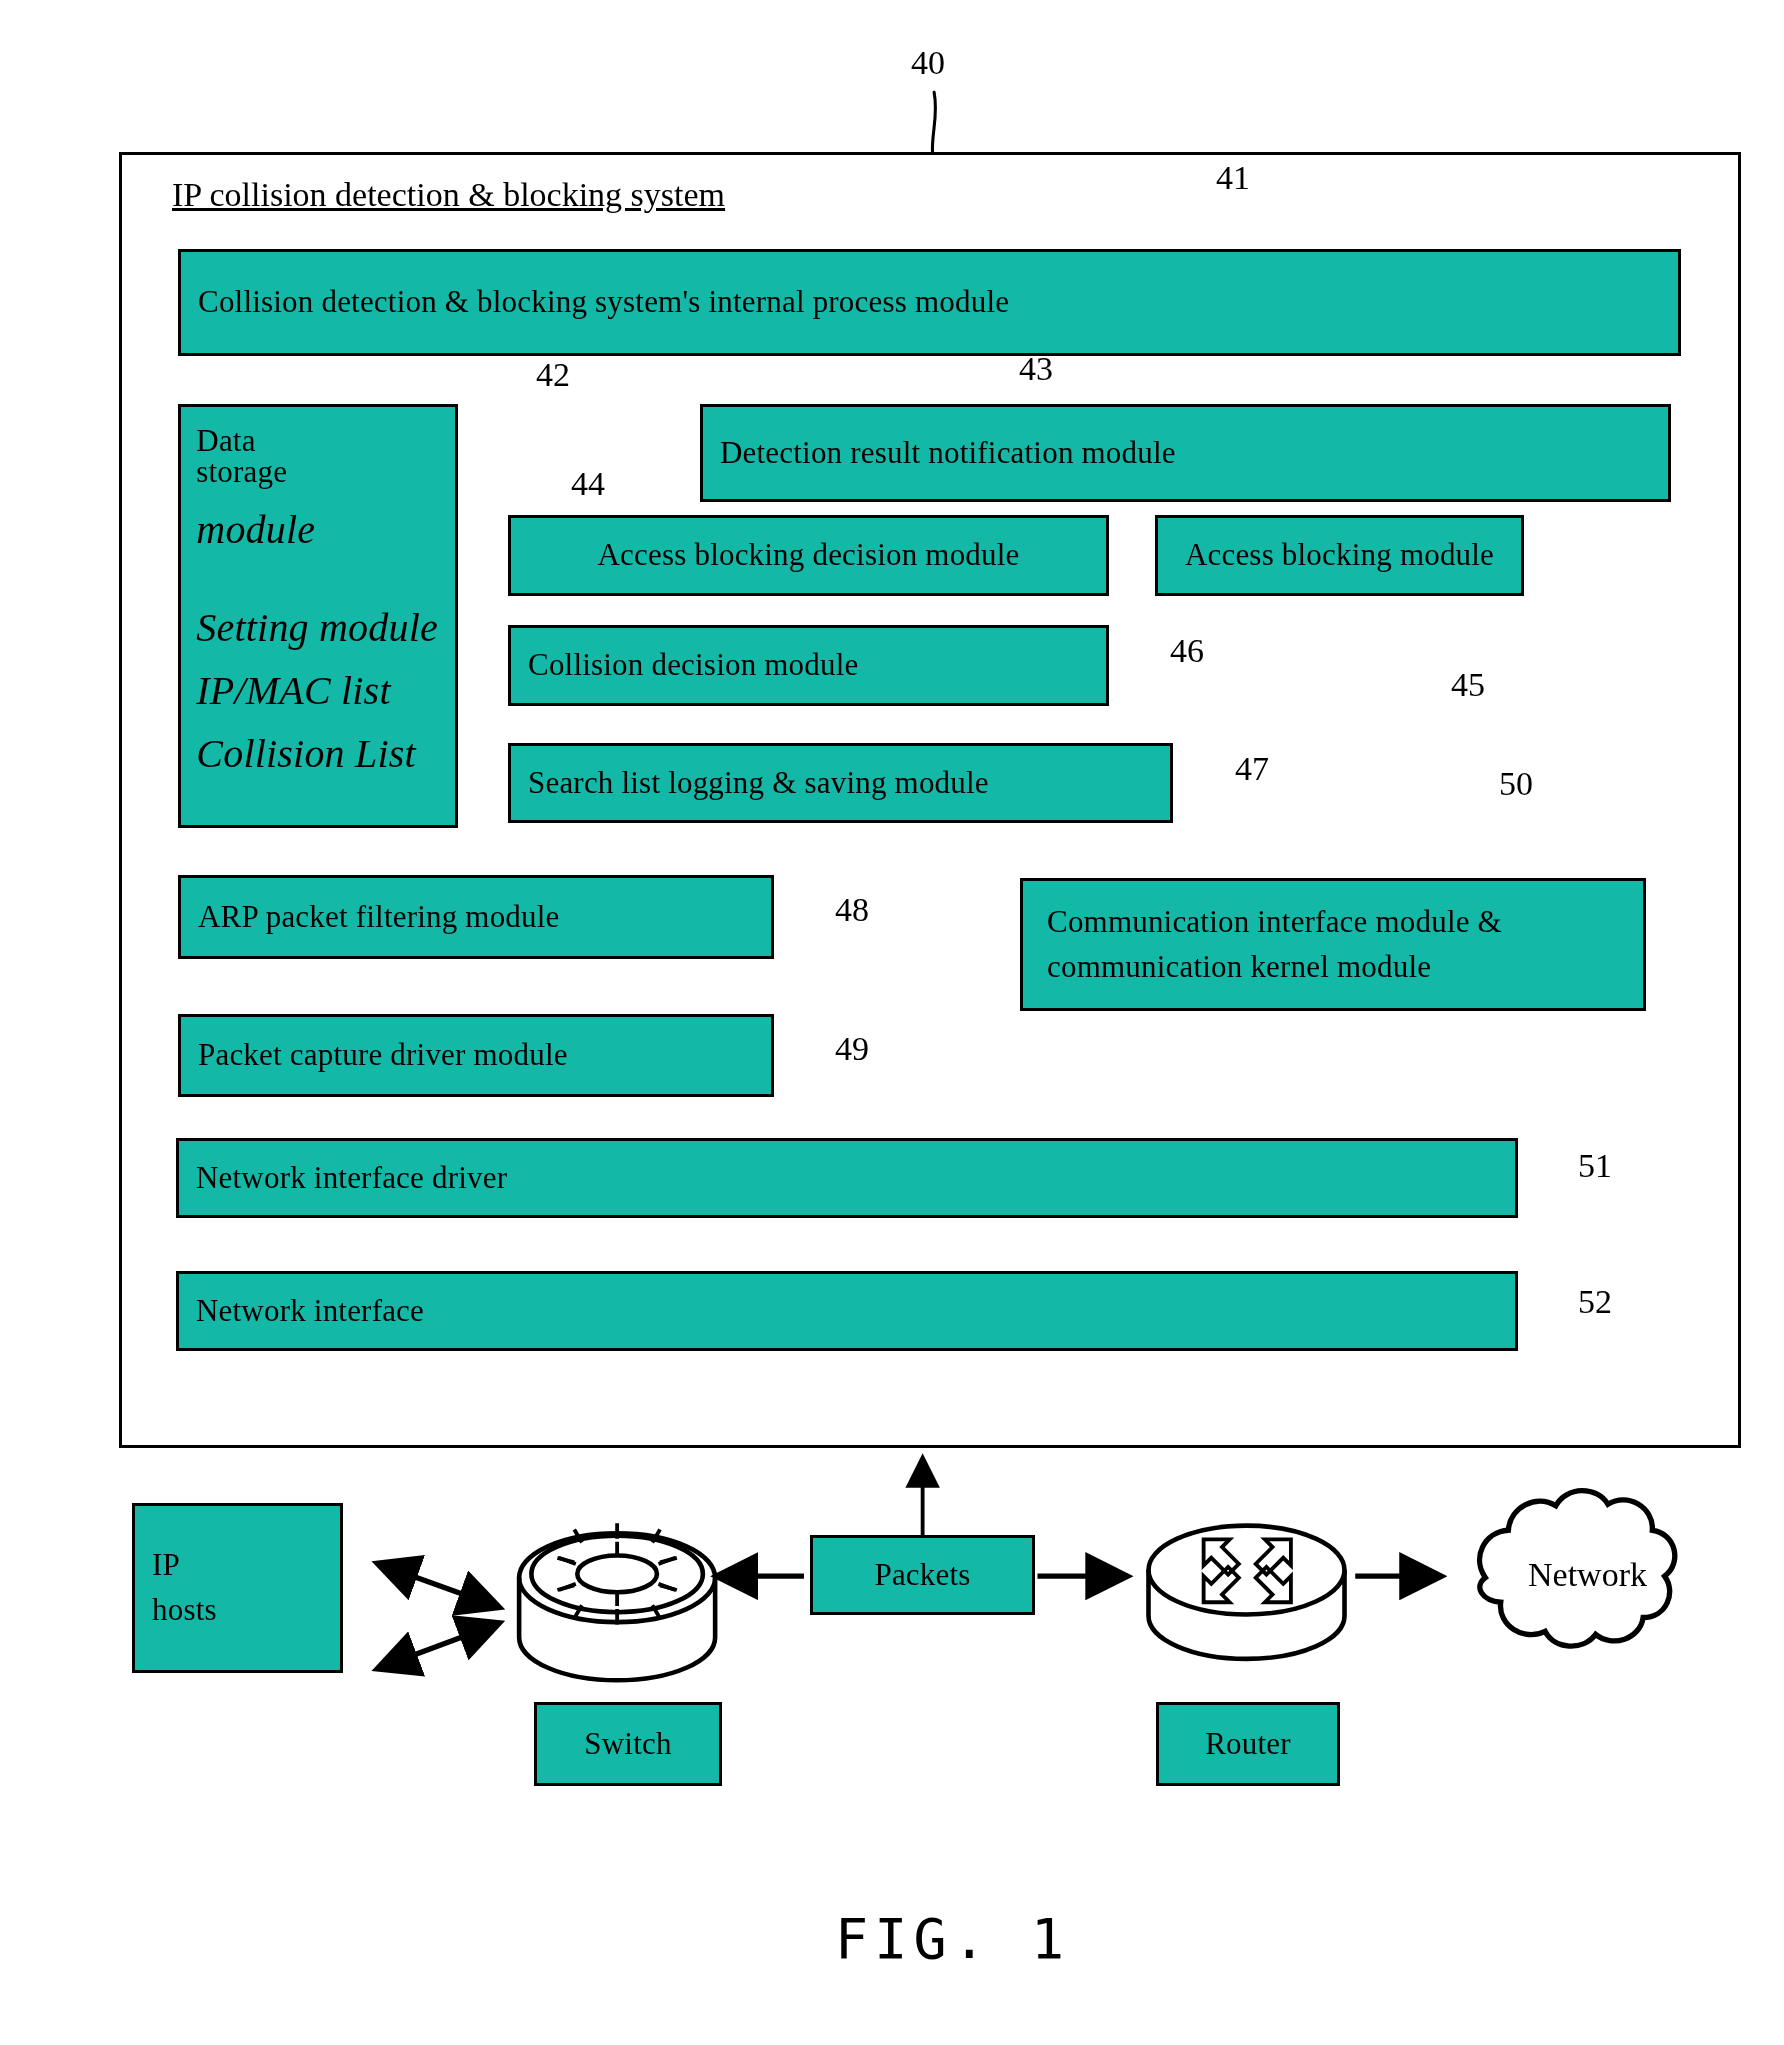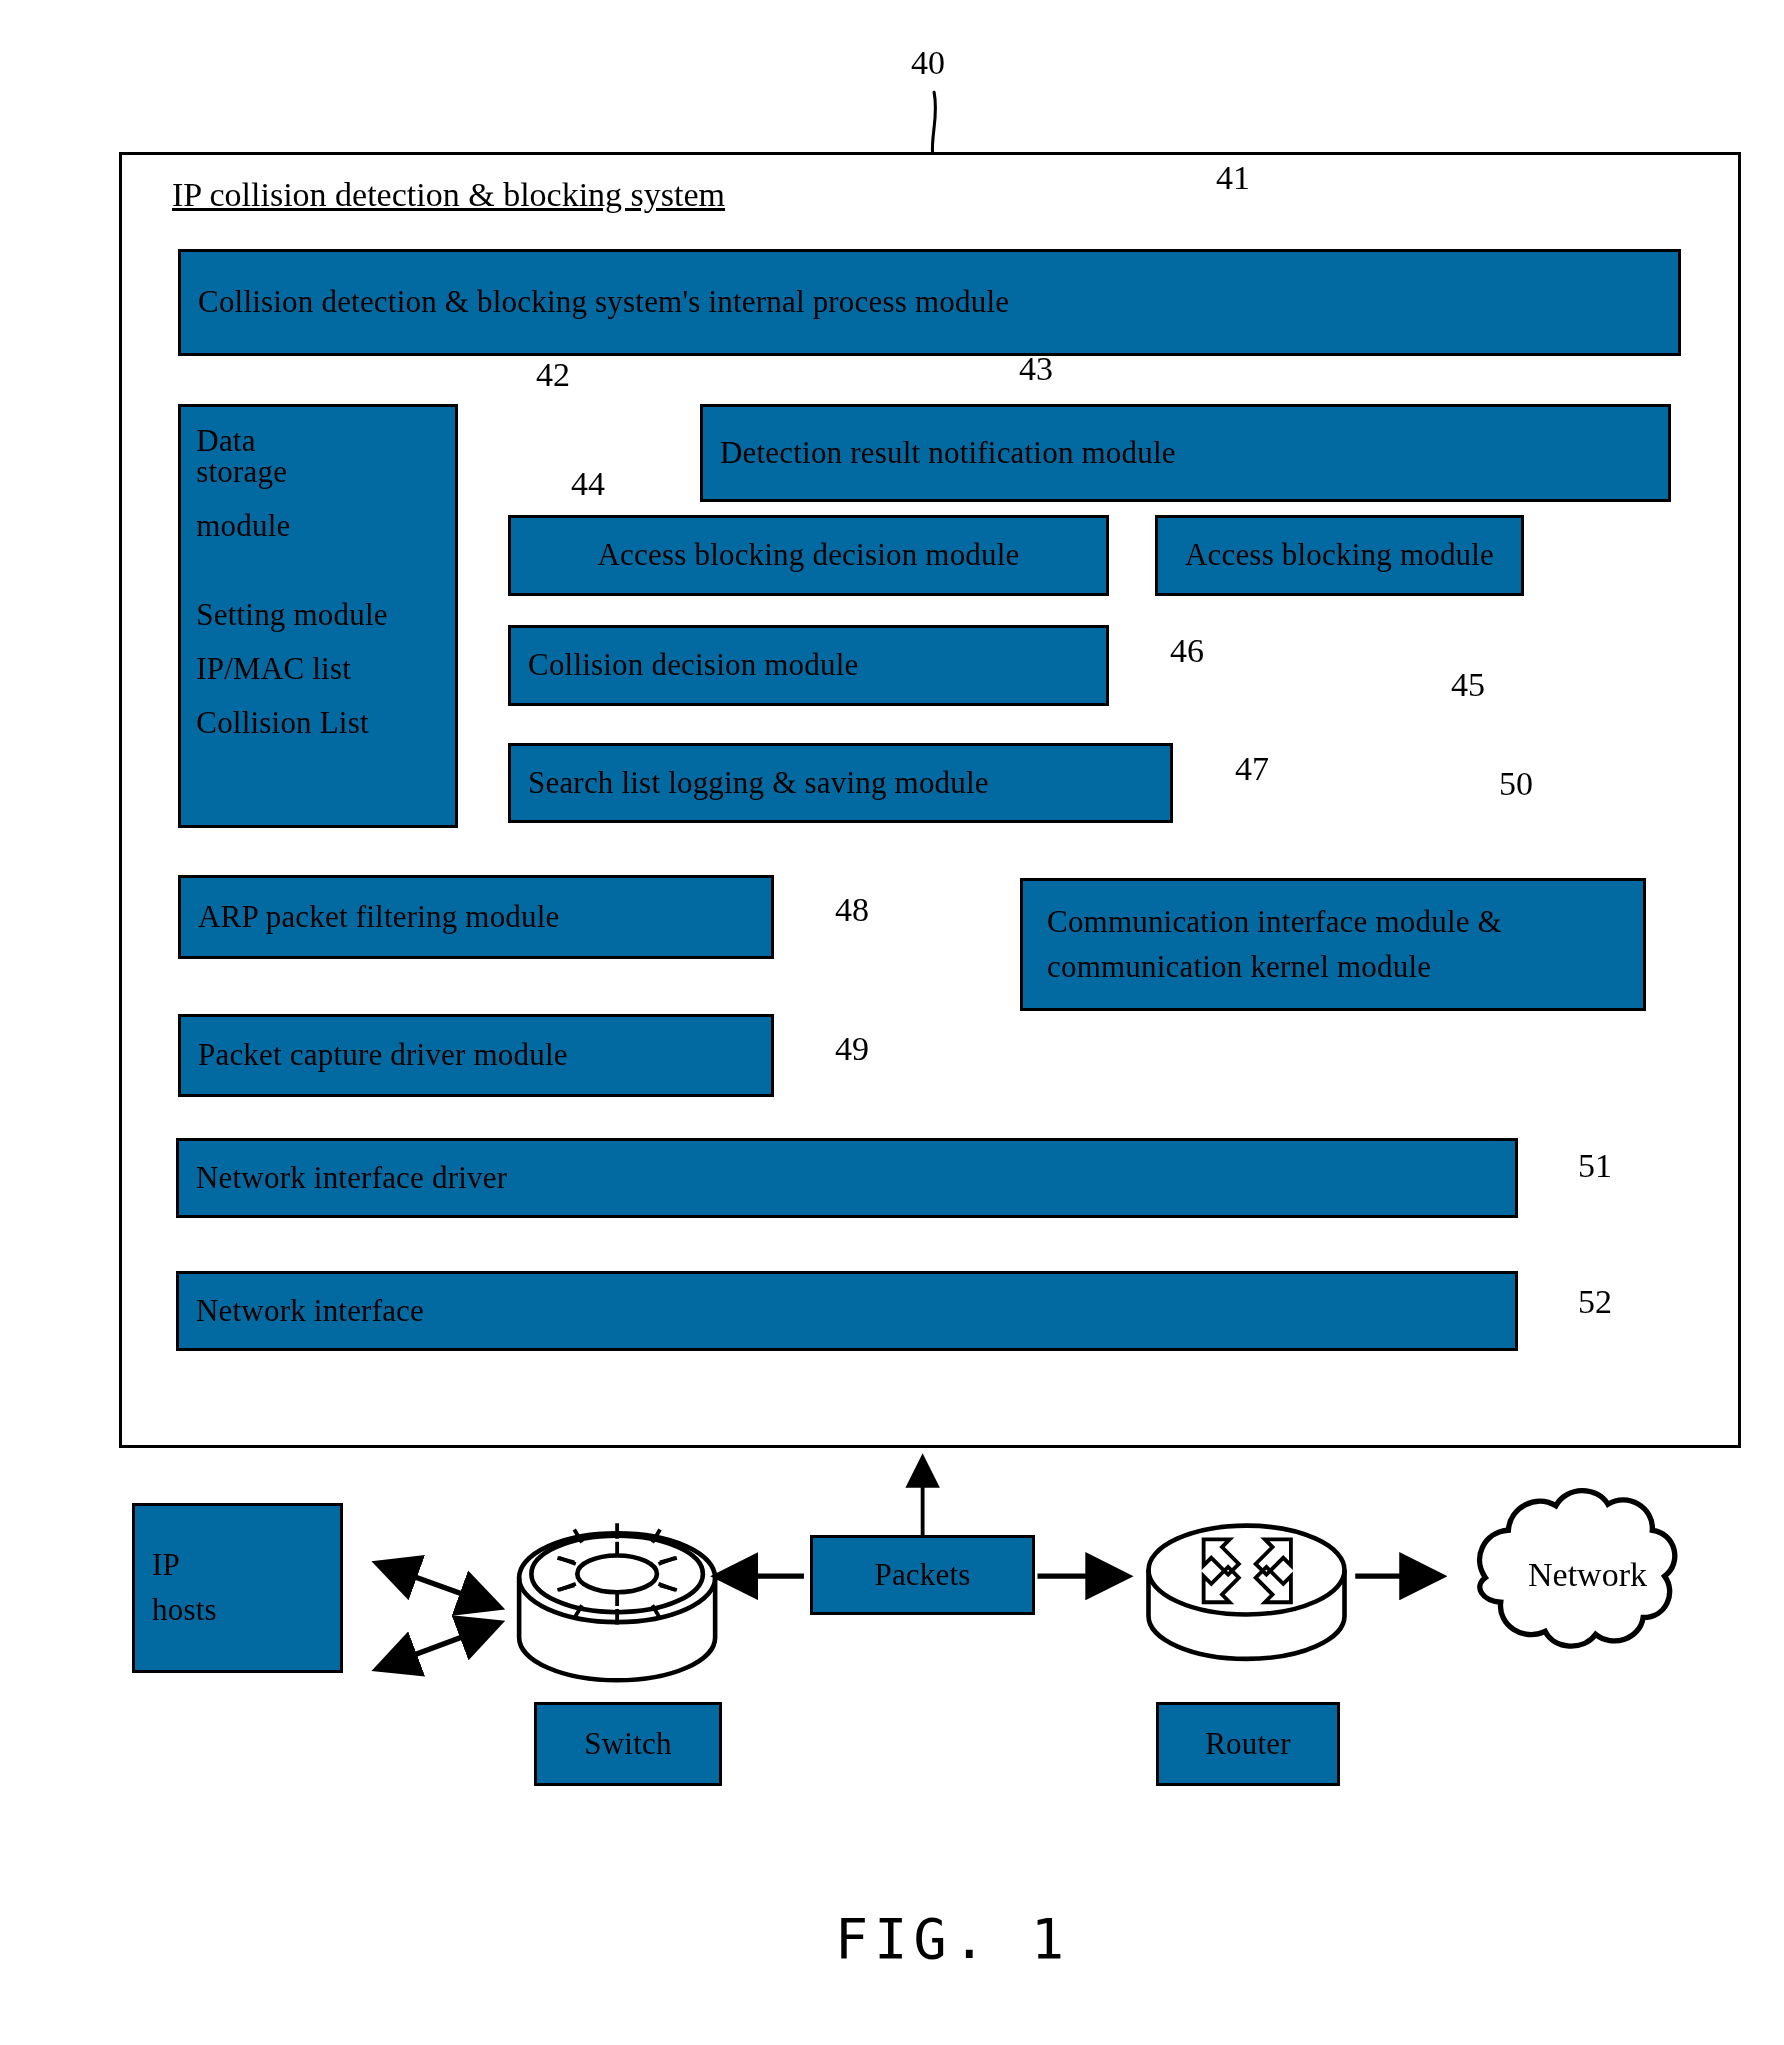--- a/index.html
+++ b/index.html
@@ -11,21 +11,21 @@
     position:relative;
     overflow:hidden;
   }
   #sheet{position:absolute;left:0;top:0;width:1784px;height:2046px;}
   svg#fig{position:absolute;left:0;top:0;width:1784px;height:2046px;}
 
   .blk{
     position:absolute;
     border:3.1px solid #000;
     box-sizing:border-box;
-    background:#0369a1;
+    background:#14b8a6;
     display:flex;
     align-items:center;
     font-family:"Liberation Serif","DejaVu Serif",serif;
     font-size:31px;
     line-height:1.25;
     letter-spacing:0.2px;
   }
   .blk.pad{padding-left:17px;}
   .blk.center{justify-content:center;text-align:center;padding:0 10.7px;}
   .outer{
@@ -56,21 +56,21 @@
     letter-spacing:6.1px;
     white-space:nowrap;
   }
   
   .dsm{
     flex-direction:column;
     align-items:stretch;
     justify-content:flex-start;
     padding:18.4px 13.8px 0 15.3px;
   }
-  .dsm .ln{font-size:31px;line-height:1.0;margin-bottom:23px;white-space:nowrap;}
+  .dsm .ln{font-size:40px;line-height:1.0;margin-bottom:23px;white-space:nowrap;font-style:italic;}
   .dsm .just{
     display:flex;justify-content:flex-start;margin-bottom:23px;font-size:31px;line-height:1.0;flex-direction:column;
   }
   .dsm .gap{height:35px;}
   .two-line{flex-direction:column;align-items:flex-start;justify-content:center;}
   .two-line .ln{font-size:31px;line-height:1.45;white-space:nowrap;}
 </style>
 </head>
 <body>
 

